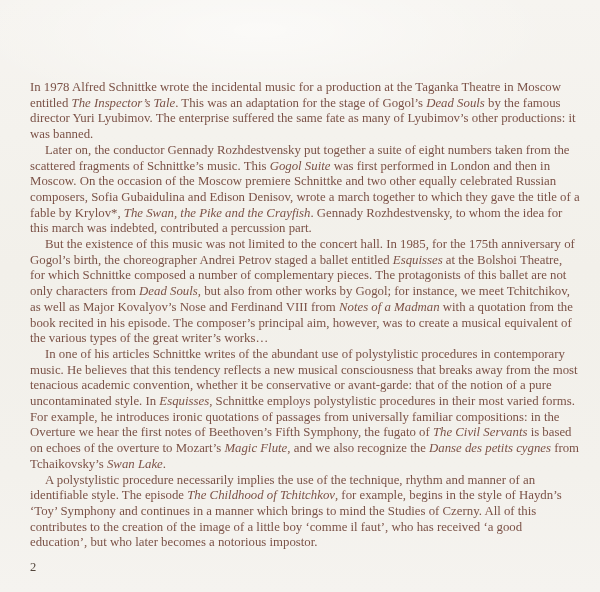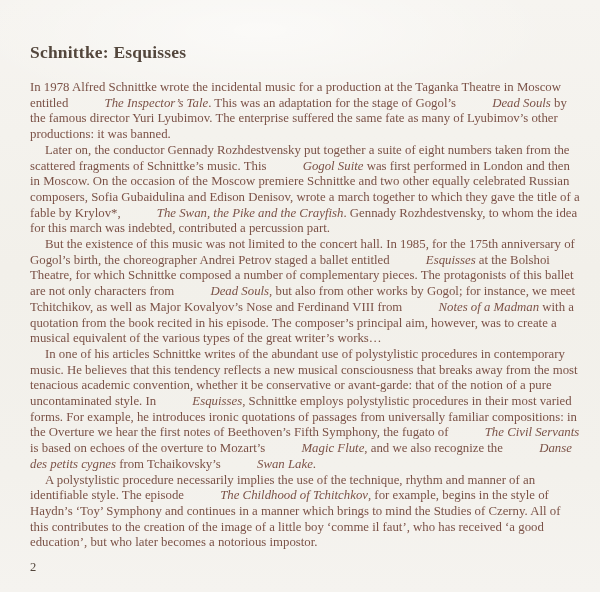--- a/index.html
+++ b/index.html
@@ -41,35 +41,33 @@
     text-align: left;
     color: var(--body-color, #7b5247);
   }
   .para {
     margin: 0;
   }
   .para.indent {
     text-indent: 15px;
   }
   .para em {
-    margin-left: 33px;
   }
   .page-number {
     position: absolute;
     left: 30px;
     bottom: 17px;
     font-size: 12.5px;
     color: var(--title-color, #53463c);
   }
 </style>
 </head>
 <body style="--bg: #f3f1ec; --title-color: #53463c; --body-color: #7b5247;">
 
 <div class="page">
-  <h1 class="title">Schnittke: Esquisses</h1>
   <div class="body-text">
       <p class="para"><span>In 1978 Alfred Schnittke wrote the incidental music for a production at the Taganka Theatre in Moscow entitled </span><em>The Inspector’s Tale</em><span>. This was an adaptation for the stage of Gogol’s </span><em>Dead Souls</em><span> by the famous director Yuri Lyubimov. The enterprise suffered the same fate as many of Lyubimov’s other productions: it was banned.</span></p>
       <p class="para indent"><span>Later on, the conductor Gennady Rozhdestvensky put together a suite of eight numbers taken from the scattered fragments of Schnittke’s music. This </span><em>Gogol Suite</em><span> was first performed in London and then in Moscow. On the occasion of the Moscow premiere Schnittke and two other equally celebrated Russian composers, Sofia Gubaidulina and Edison Denisov, wrote a march together to which they gave the title of a fable by Krylov*, </span><em>The Swan, the Pike and the Crayfish</em><span>. Gennady Rozhdestvensky, to whom the idea for this march was indebted, contributed a percussion part.</span></p>
       <p class="para indent"><span>But the existence of this music was not limited to the concert hall. In 1985, for the 175th anniversary of Gogol’s birth, the choreographer Andrei Petrov staged a ballet entitled </span><em>Esquisses</em><span> at the Bolshoi Theatre, for which Schnittke composed a number of complementary pieces. The protagonists of this ballet are not only characters from </span><em>Dead Souls</em><span>, but also from other works by Gogol; for instance, we meet Tchitchikov, as well as Major Kovalyov’s Nose and Ferdinand VIII from </span><em>Notes of a Madman</em><span> with a quotation from the book recited in his episode. The composer’s principal aim, however, was to create a musical equivalent of the various types of the great writer’s works…</span></p>
       <p class="para indent"><span>In one of his articles Schnittke writes of the abundant use of polystylistic procedures in contemporary music. He believes that this tendency reflects a new musical consciousness that breaks away from the most tenacious academic convention, whether it be conservative or avant-garde: that of the notion of a pure uncontaminated style. In </span><em>Esquisses</em><span>, Schnittke employs polystylistic procedures in their most varied forms. For example, he introduces ironic quotations of passages from universally familiar compositions: in the Overture we hear the first notes of Beethoven’s Fifth Symphony, the fugato of </span><em>The Civil Servants</em><span> is based on echoes of the overture to Mozart’s </span><em>Magic Flute</em><span>, and we also recognize the </span><em>Danse des petits cygnes</em><span> from Tchaikovsky’s </span><em>Swan Lake</em><span>.</span></p>
       <p class="para indent"><span>A polystylistic procedure necessarily implies the use of the technique, rhythm and manner of an identifiable style. The episode </span><em>The Childhood of Tchitchkov</em><span>, for example, begins in the style of Haydn’s ‘Toy’ Symphony and continues in a manner which brings to mind the Studies of Czerny. All of this contributes to the creation of the image of a little boy ‘comme il faut’, who has received ‘a good education’, but who later becomes a notorious impostor.</span></p>
     </div>
   <div class="page-number">2</div>
 </div>
 

